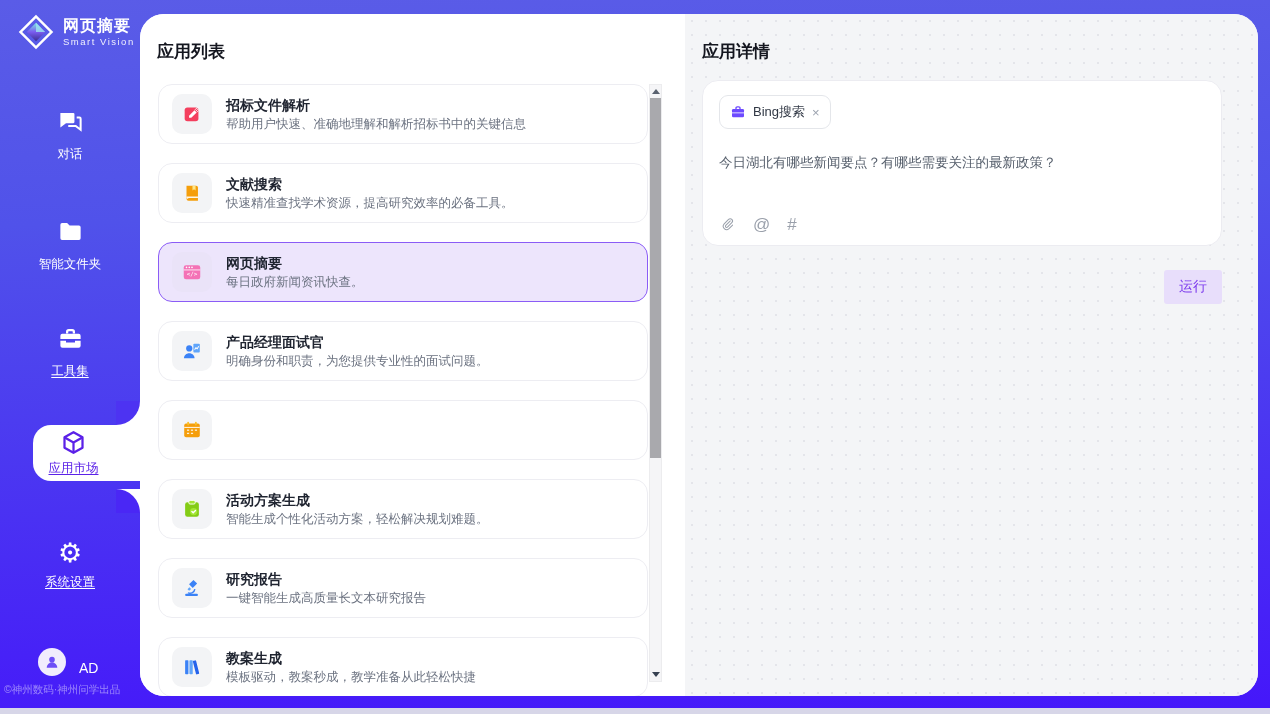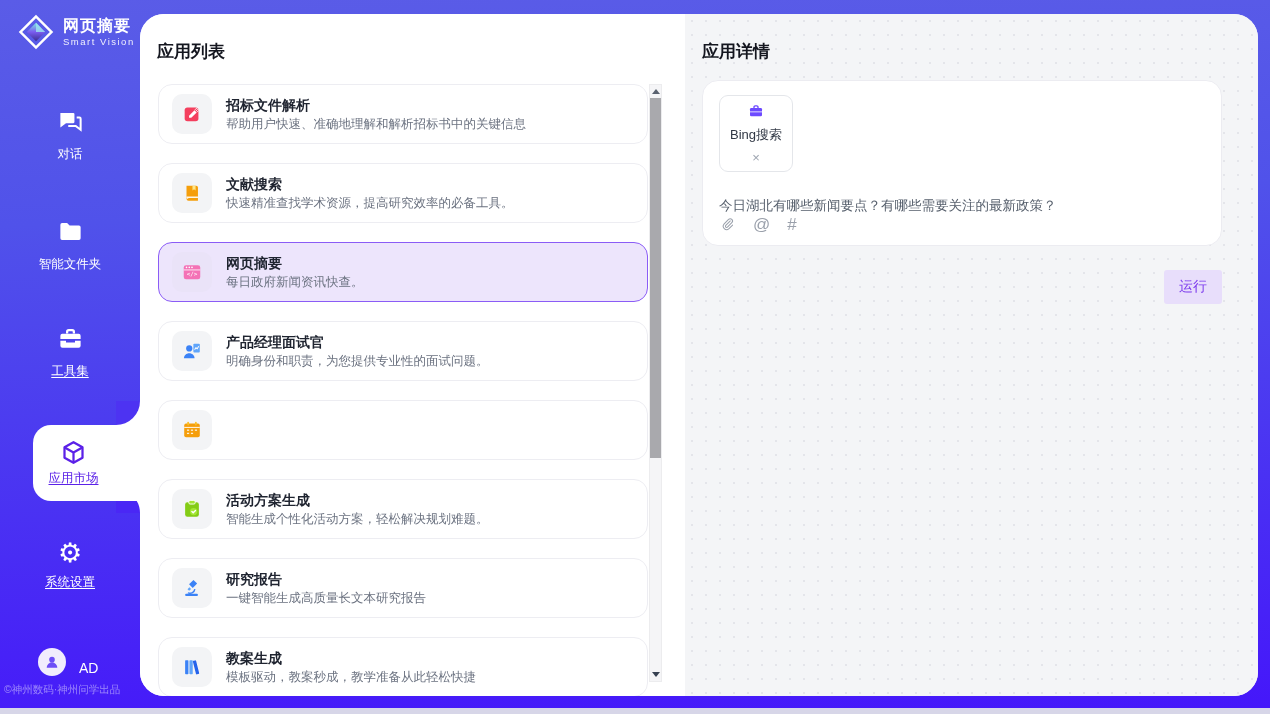--- a/index.html
+++ b/index.html
@@ -39,40 +39,40 @@
   .tri-down { width:0; height:0; border-left:4px solid transparent; border-right:4px solid transparent;
     border-top:5px solid #374151; }
 
   
   .detail-panel { position:relative; flex:1; background:#f4f5f7;
     background-image:radial-gradient(circle,#e4e5ea 1px,transparent 1.3px); background-size:14px 14px; }
   .detail-panel .panel-title { position:absolute; left:17px; top:26px; }
   .detail-card { position:absolute; left:17px; top:66px; width:520px; height:166px; background:#fff;
     border:1px solid #ececf1; border-radius:16px; padding:14px 16px; }
   .tool-tag { display:inline-flex; align-items:center; gap:7px; border:1px solid #e4e6ea;
-    border-radius:9px; padding:7px 10px; background:#fff;flex-direction:column; }
+    border-radius:9px; padding:7px 10px; background:#fff; }
   .tool-tag .tag-label { font-size:13px; color:#303744; }
   .tag-close { font-size:13px; color:#9ca3af; cursor:pointer; line-height:1; }
   .prompt-text { margin-top:25px; font-size:13.5px; color:#555e6b; }
   .attach-row { position:absolute; left:16px; bottom:12px; display:flex; align-items:center; gap:17px; }
   .attach-ic { color:#9aa0ab; font-size:17px; cursor:pointer; line-height:1; }
   .run-btn { position:absolute; top:256px; right:36px; background:#e8defb; color:#7c3aed;
     font-size:14px; border:none; border-radius:3px; padding:8px 15px; cursor:pointer; }
 
   
   .sidebar { position:absolute; left:0; top:0; width:140px; height:708px; }
   .logo { position:absolute; left:16px; top:12px; display:flex; align-items:center; gap:7px; }
   .logo-texts { color:#fff; }
   .logo-name { font-size:16px; font-weight:bold; letter-spacing:1px; line-height:1.1; }
   .logo-sub { font-size:9.5px; letter-spacing:1.5px; opacity:.9; margin-top:2px; }
   .nav-item { position:absolute; width:140px; text-align:center; color:#fff; cursor:pointer; }
   .nav-label { display:block; font-size:12.5px; margin-top:7px; }
   .nav-label.u { text-decoration:underline; text-underline-offset:2px; }
   .gear-glyph { font-size:27px; line-height:1; }
-  .bubble { position:absolute; left:33px; top:425px; width:107px; height:76px; background:#fff;
+  .bubble { position:absolute; left:33px; top:425px; width:107px; height:56px; background:#fff;
     border-radius:18px 0 0 18px; display:flex; flex-direction:column; align-items:center;
     justify-content:center; padding-right:26px; cursor:pointer; }
   .bubble .nav-label { color:#5b21e8; margin-top:4px; }
   .notch { position:absolute; left:116px; width:24px; height:24px; background:#fff; }
   .notch::after { content:''; position:absolute; inset:0; }
   .notch.top { top:401px; } .notch.top::after { background:#4d33f2; border-bottom-right-radius:100%; }
   .notch.bot { top:489px; } .notch.bot::after { background:#4a27f5; border-top-right-radius:100%; }
   .user-row { position:absolute; left:38px; top:648px; display:flex; align-items:center; gap:13px; }
   .avatar { width:28px; height:28px; border-radius:50%; background:#f1ecfd;
     display:flex; align-items:center; justify-content:center; cursor:pointer; }

